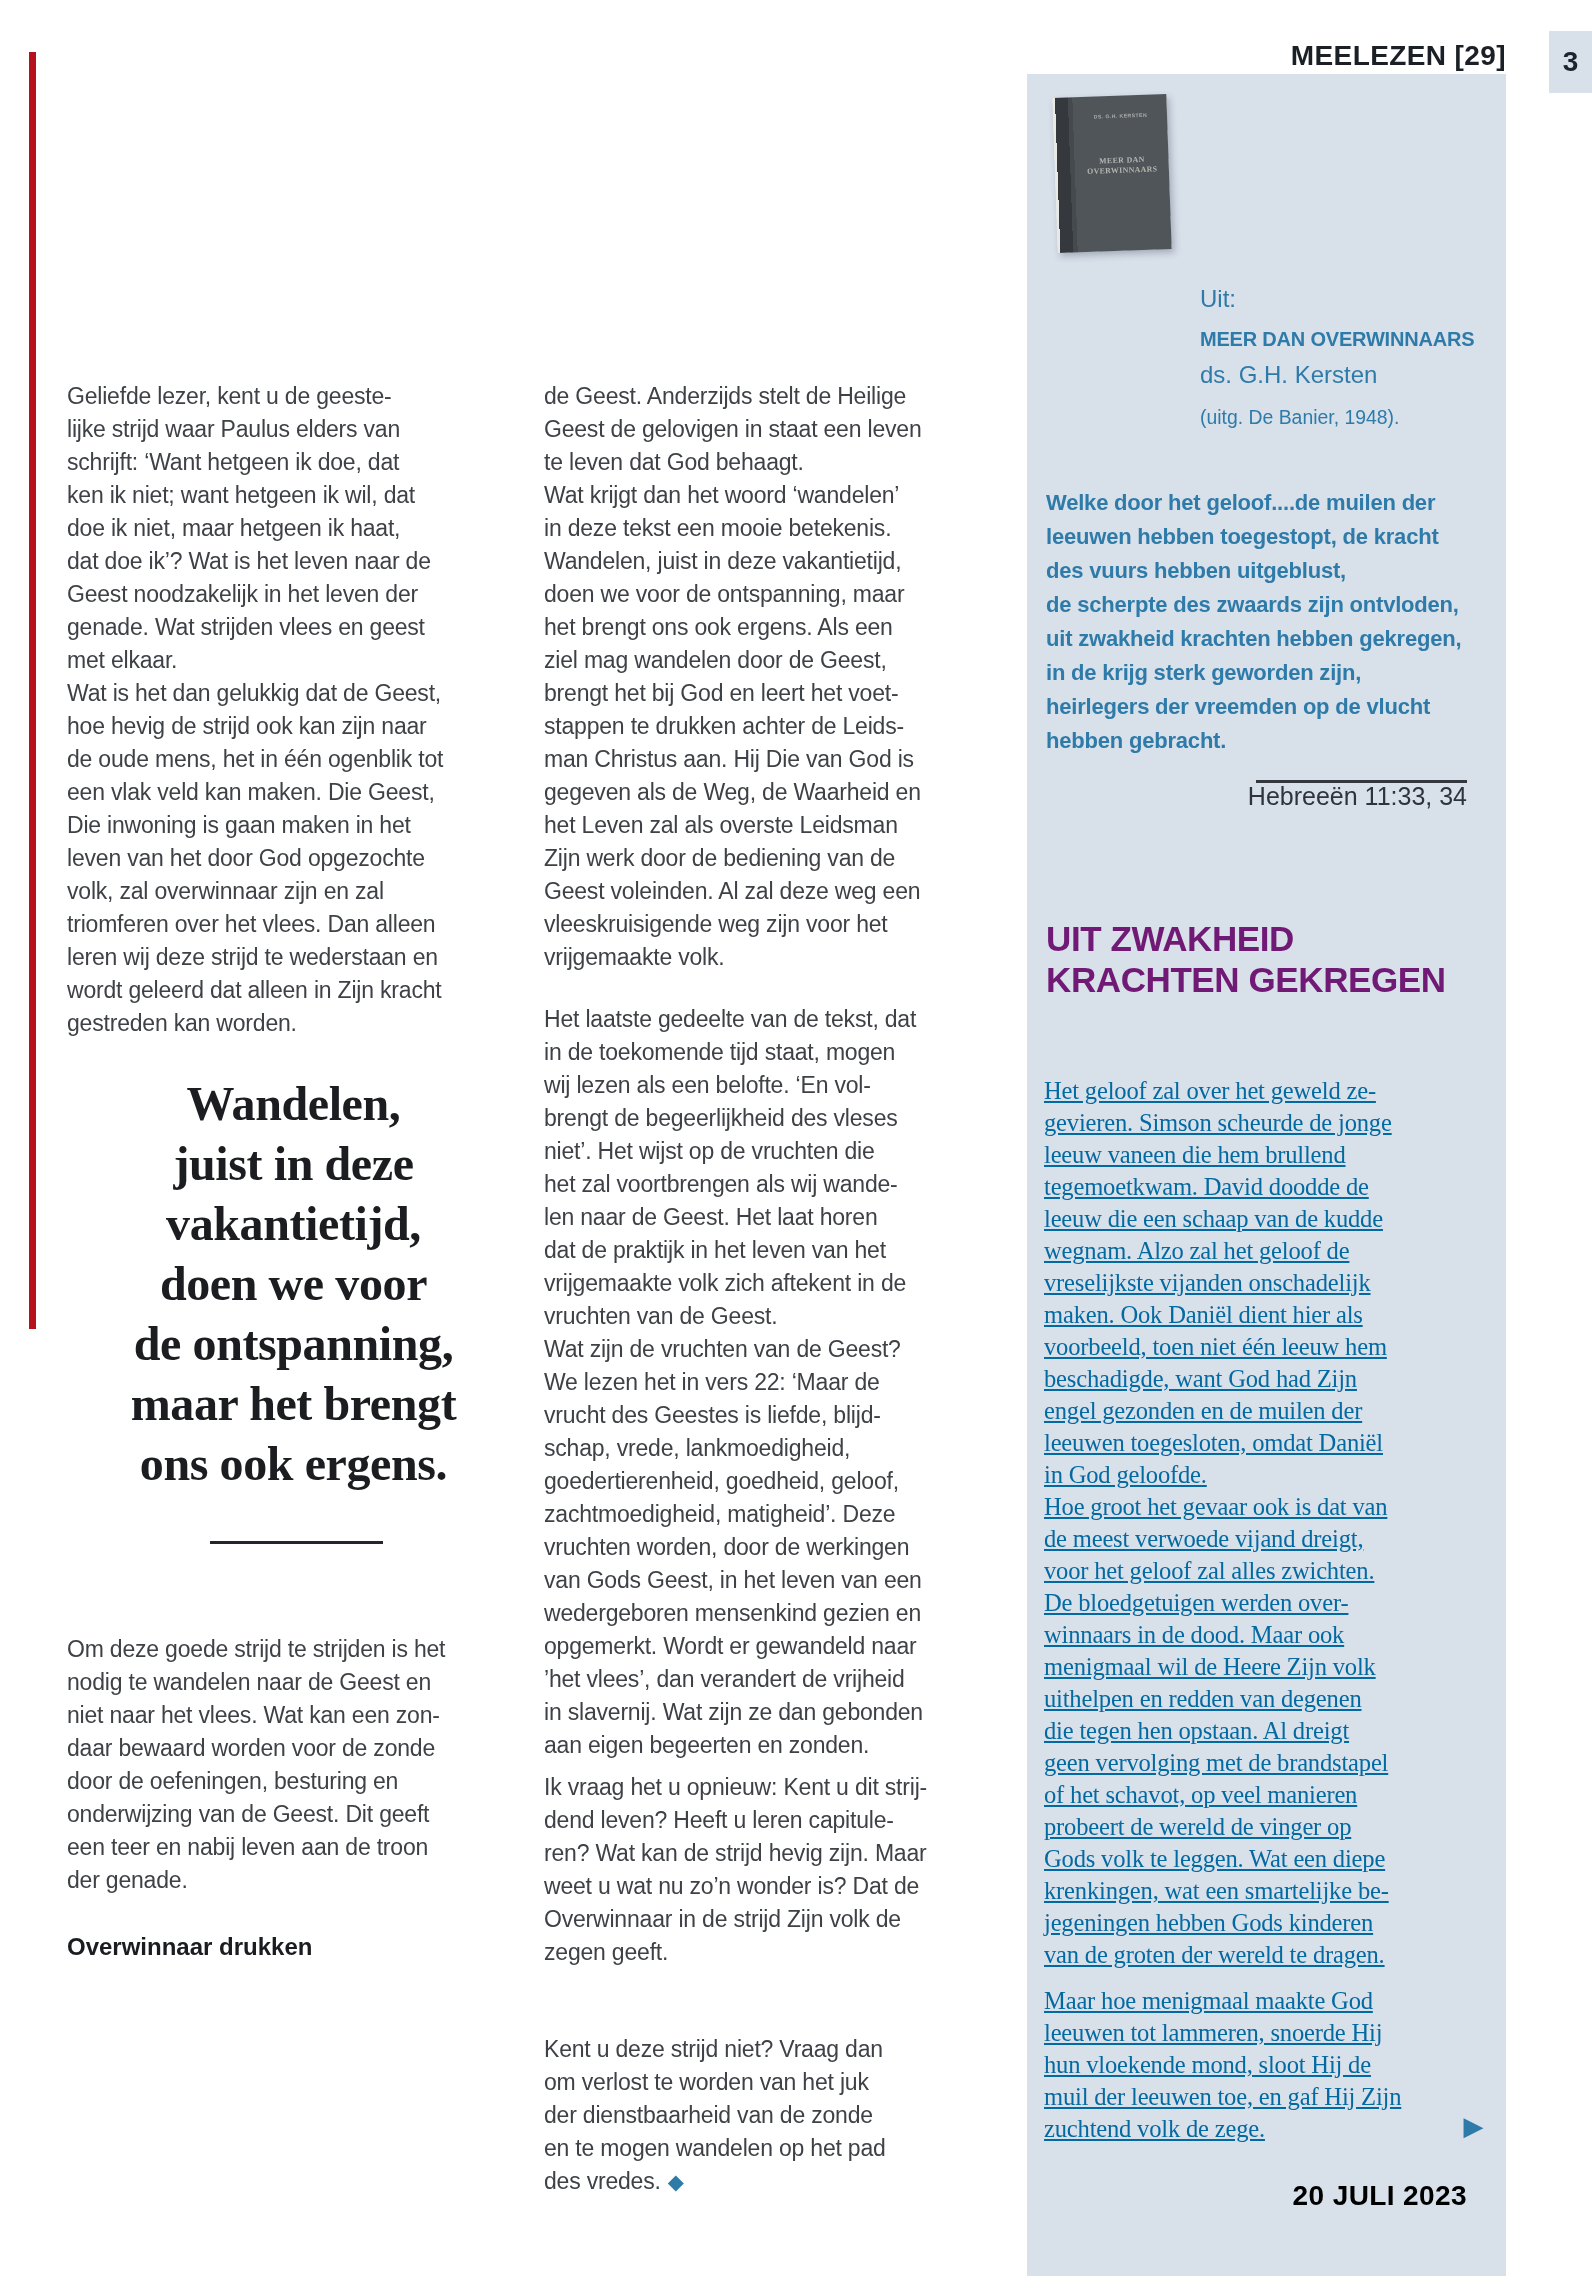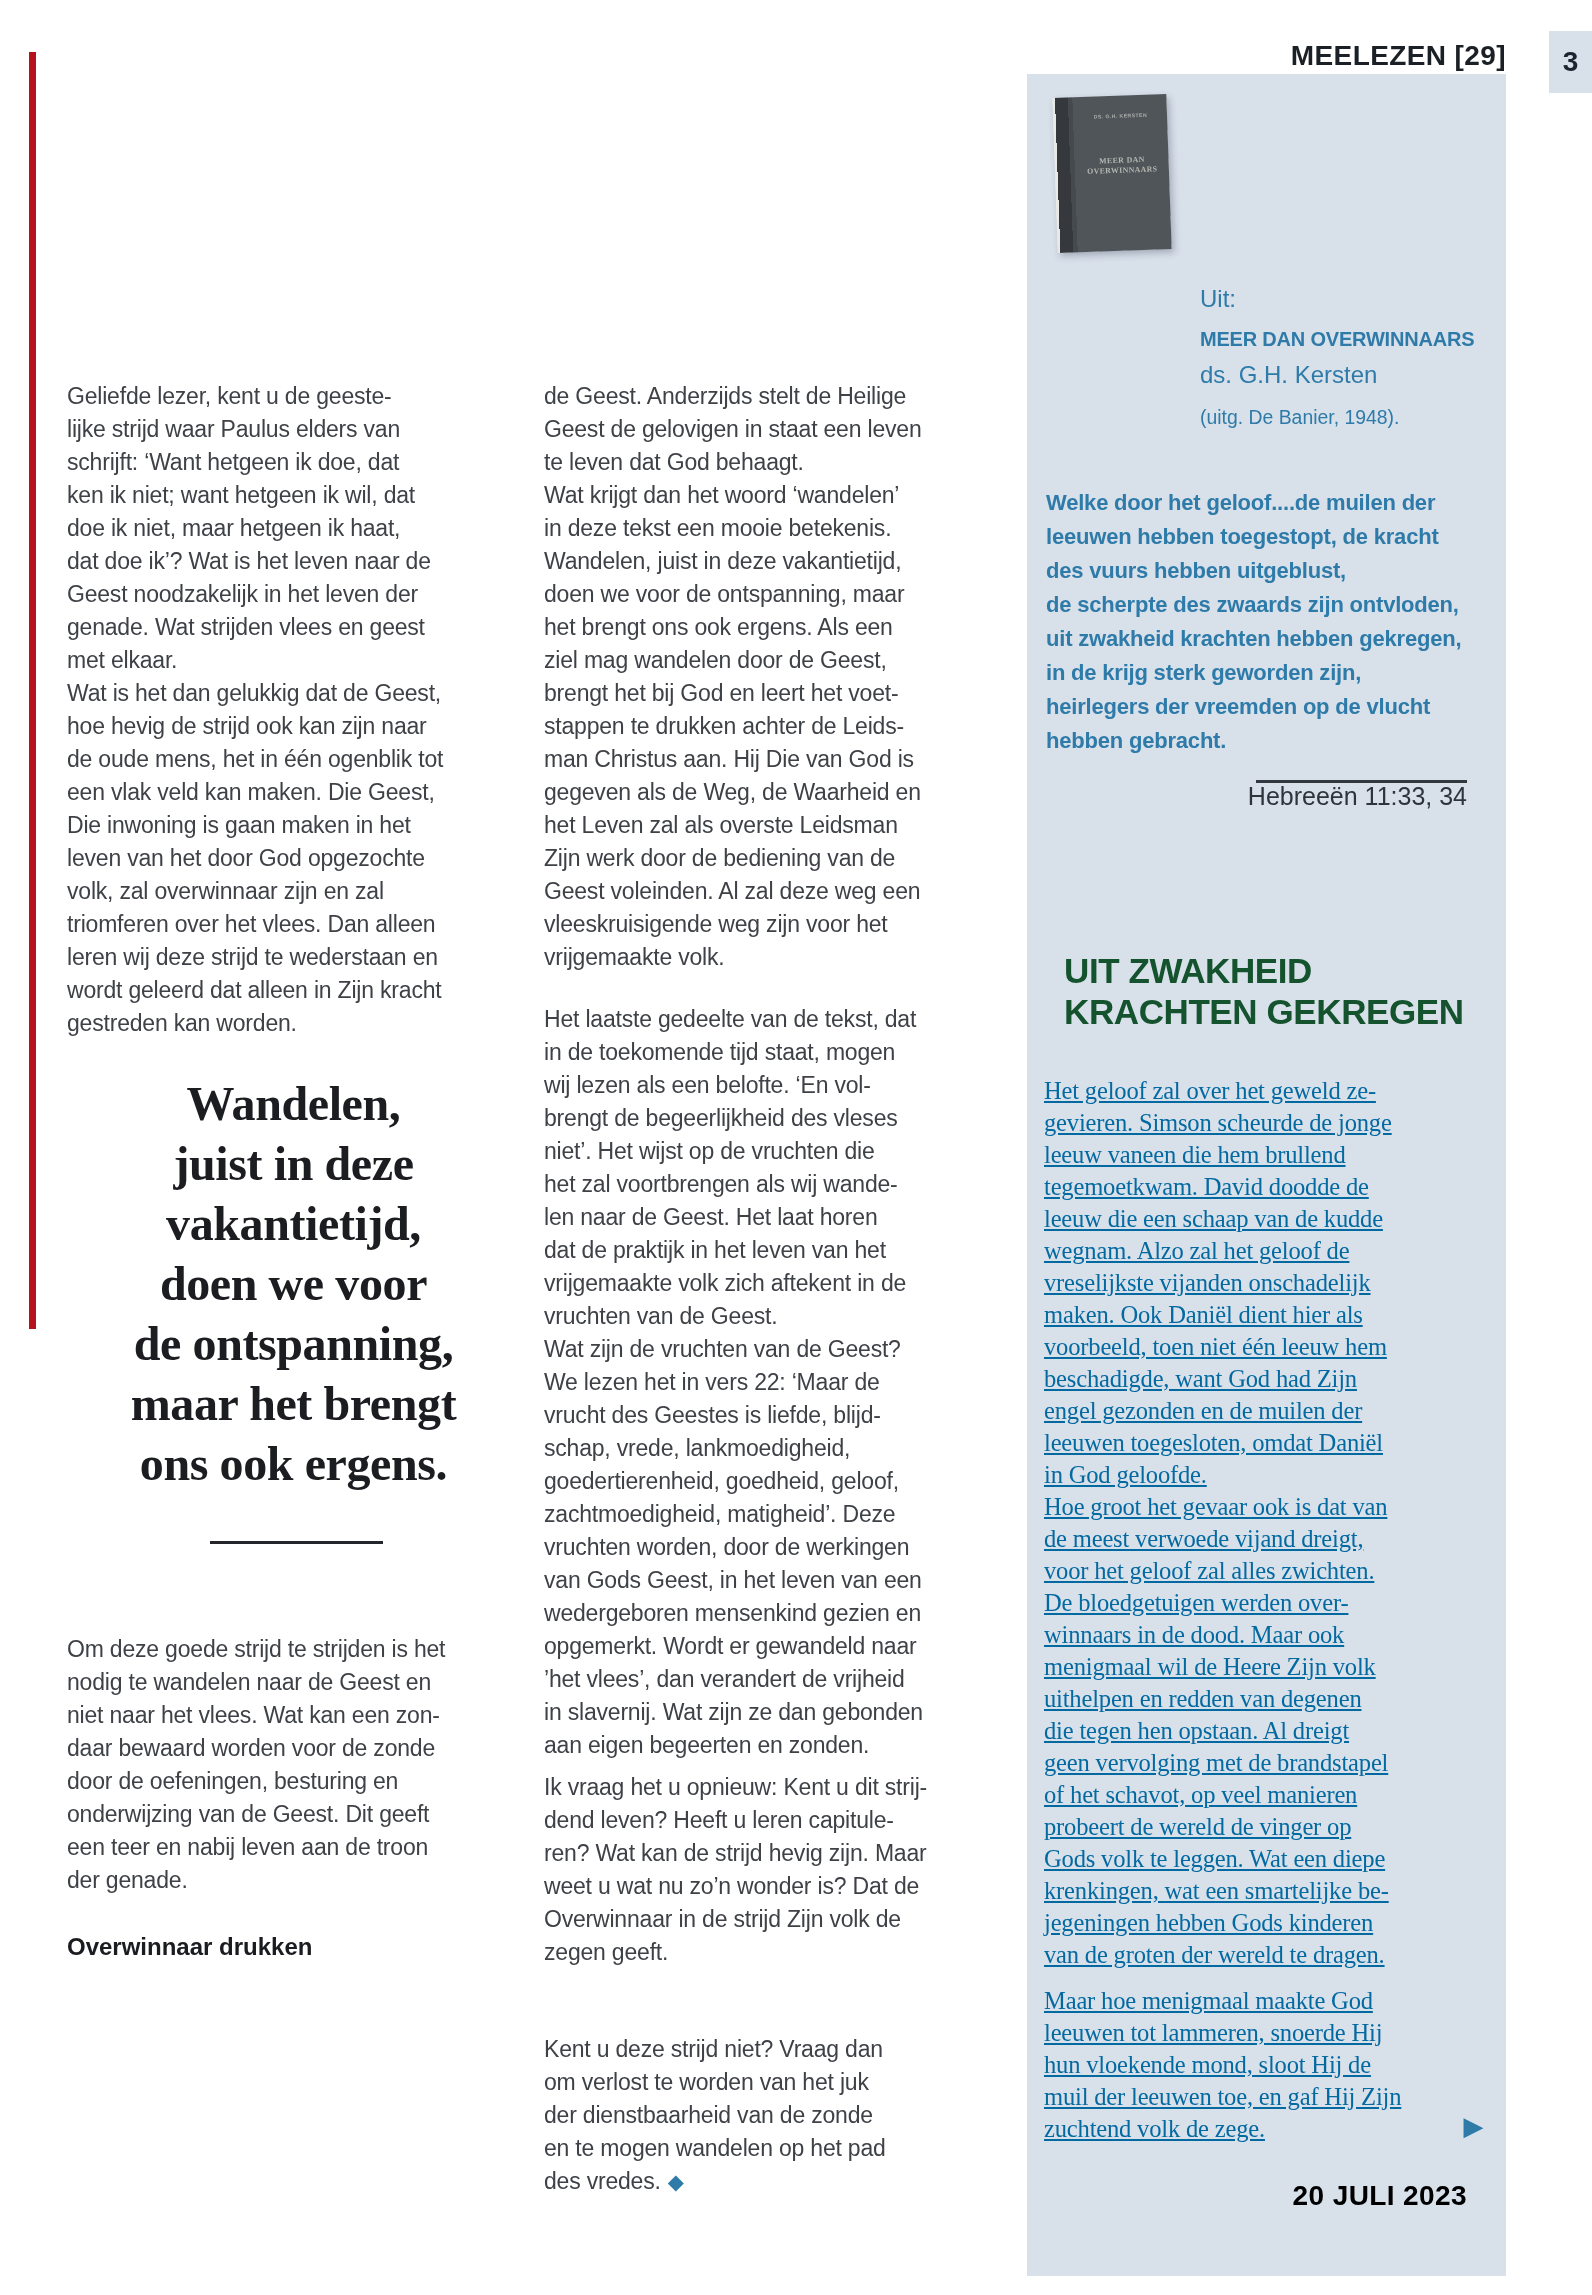--- a/index.html
+++ b/index.html
@@ -46,22 +46,22 @@
               font:700 7.8px/10.4px "Liberation Serif",serif;color:#b4b8b2;letter-spacing:0.4px;}
   .credit{left:173px;top:212px;width:285px;color:#2e7ba9;}
   .credit-prefix{font:24px/26px "Liberation Sans",sans-serif;margin-bottom:15.5px;}
   .credit-title{font:700 20px/22.4px "Liberation Sans",sans-serif;letter-spacing:-0.2px;margin-bottom:12px;}
   .credit-author{font:24px/26px "Liberation Sans",sans-serif;margin-bottom:19px;}
   .credit-pub{font:19.4px/21px "Liberation Sans",sans-serif;}
   .sb-quote{left:19px;top:412px;width:440px;white-space:pre-line;
             font:700 22px/34px "Liberation Sans",sans-serif;letter-spacing:-0.2px;color:#2e7ba9;}
   .quote-ref{top:664px;right:39px;font:25px "Liberation Sans",sans-serif;color:#2f343c;margin-top:44px;}
   .ref-rule{top:706px;right:39px;width:211px;height:2.6px;background:#33373e;}
-  .sb-heading{left:19px;top:876px;white-space:pre-line;
-              font:700 35px/41px "Liberation Sans",sans-serif;letter-spacing:-0.4px;color:#14532d;margin-left:18px;}
+  .sb-heading{left:19px;top:844px;white-space:pre-line;
+              font:700 35px/41px "Liberation Sans",sans-serif;letter-spacing:-0.4px;color:#701a75;}
   .sb-serif{left:17px;width:442px;white-space:pre-line;
             font:24.6px/32px "Liberation Serif",serif;letter-spacing:-0.2px;color:#0369a1;text-decoration:underline;}
   .sb-b1{top:1001px;}
   .sb-b2{top:1911px;}
   .next-arrow{right:22.4px;top:2037px;font-size:26px;color:#2e7ba9;}
   .sb-date{right:39px;top:2106px;font:700 28px "Liberation Sans",sans-serif;
            letter-spacing:0.4px;color:#000000;}
 </style>
 </head>
 <body>

